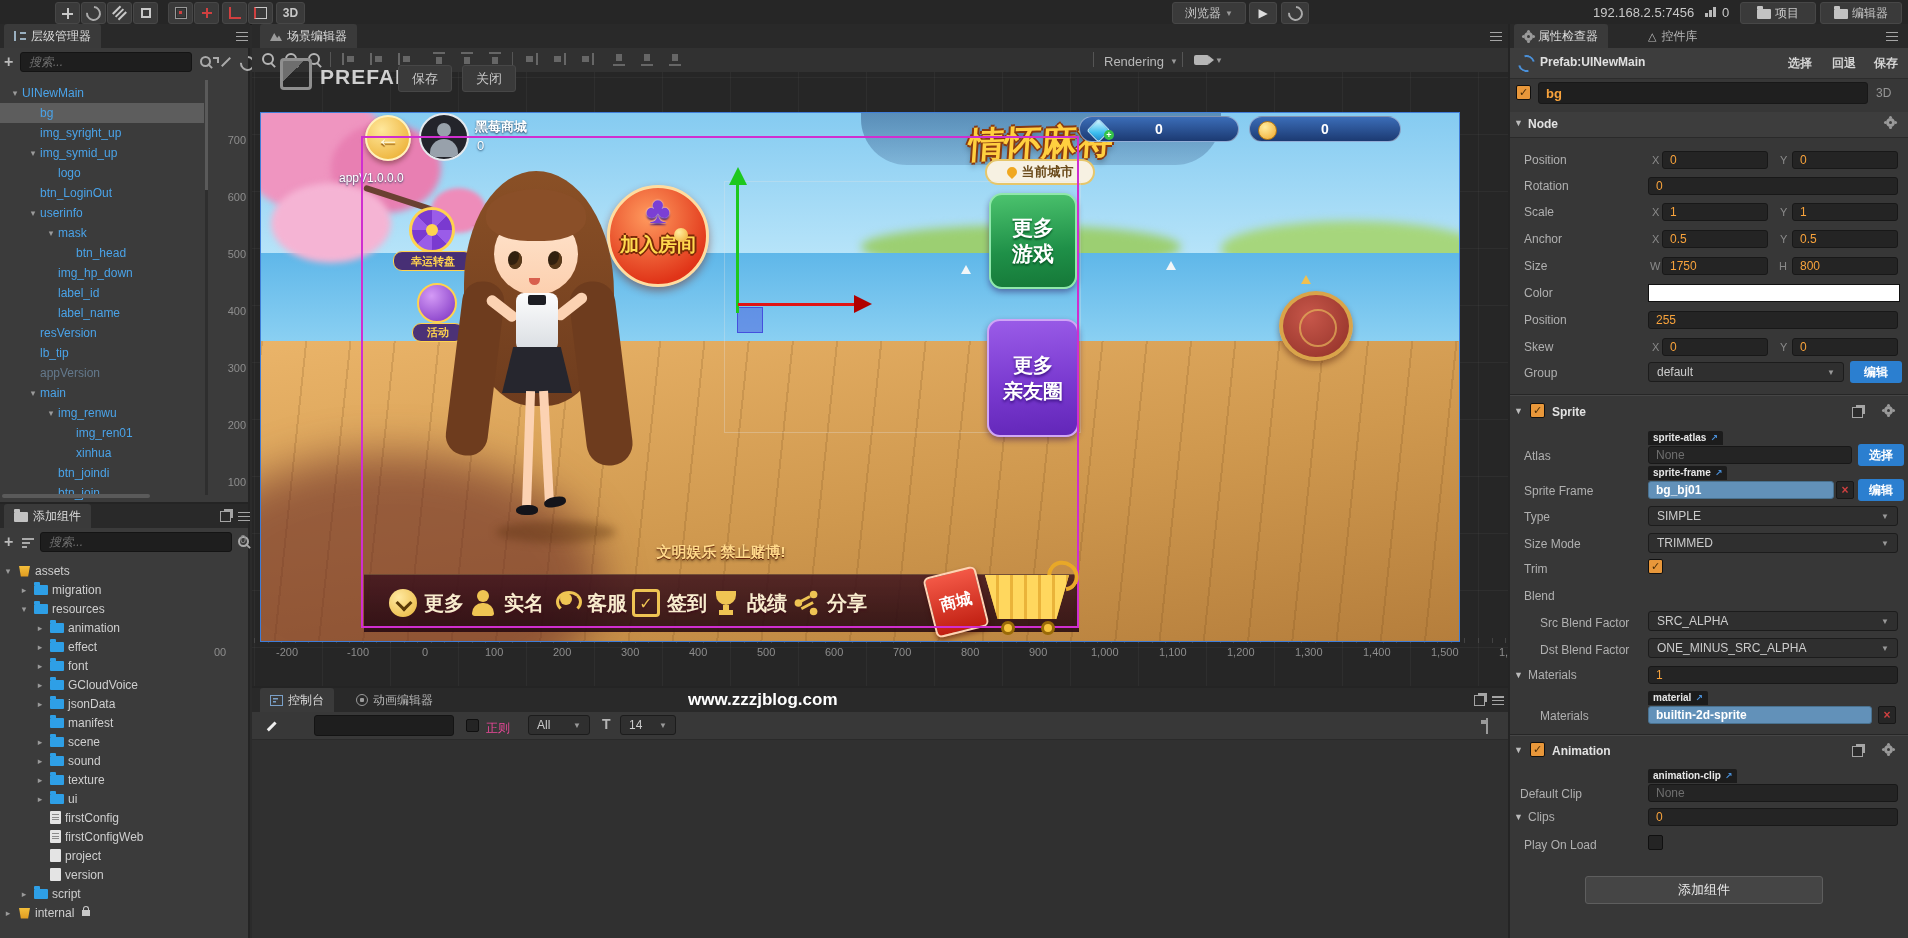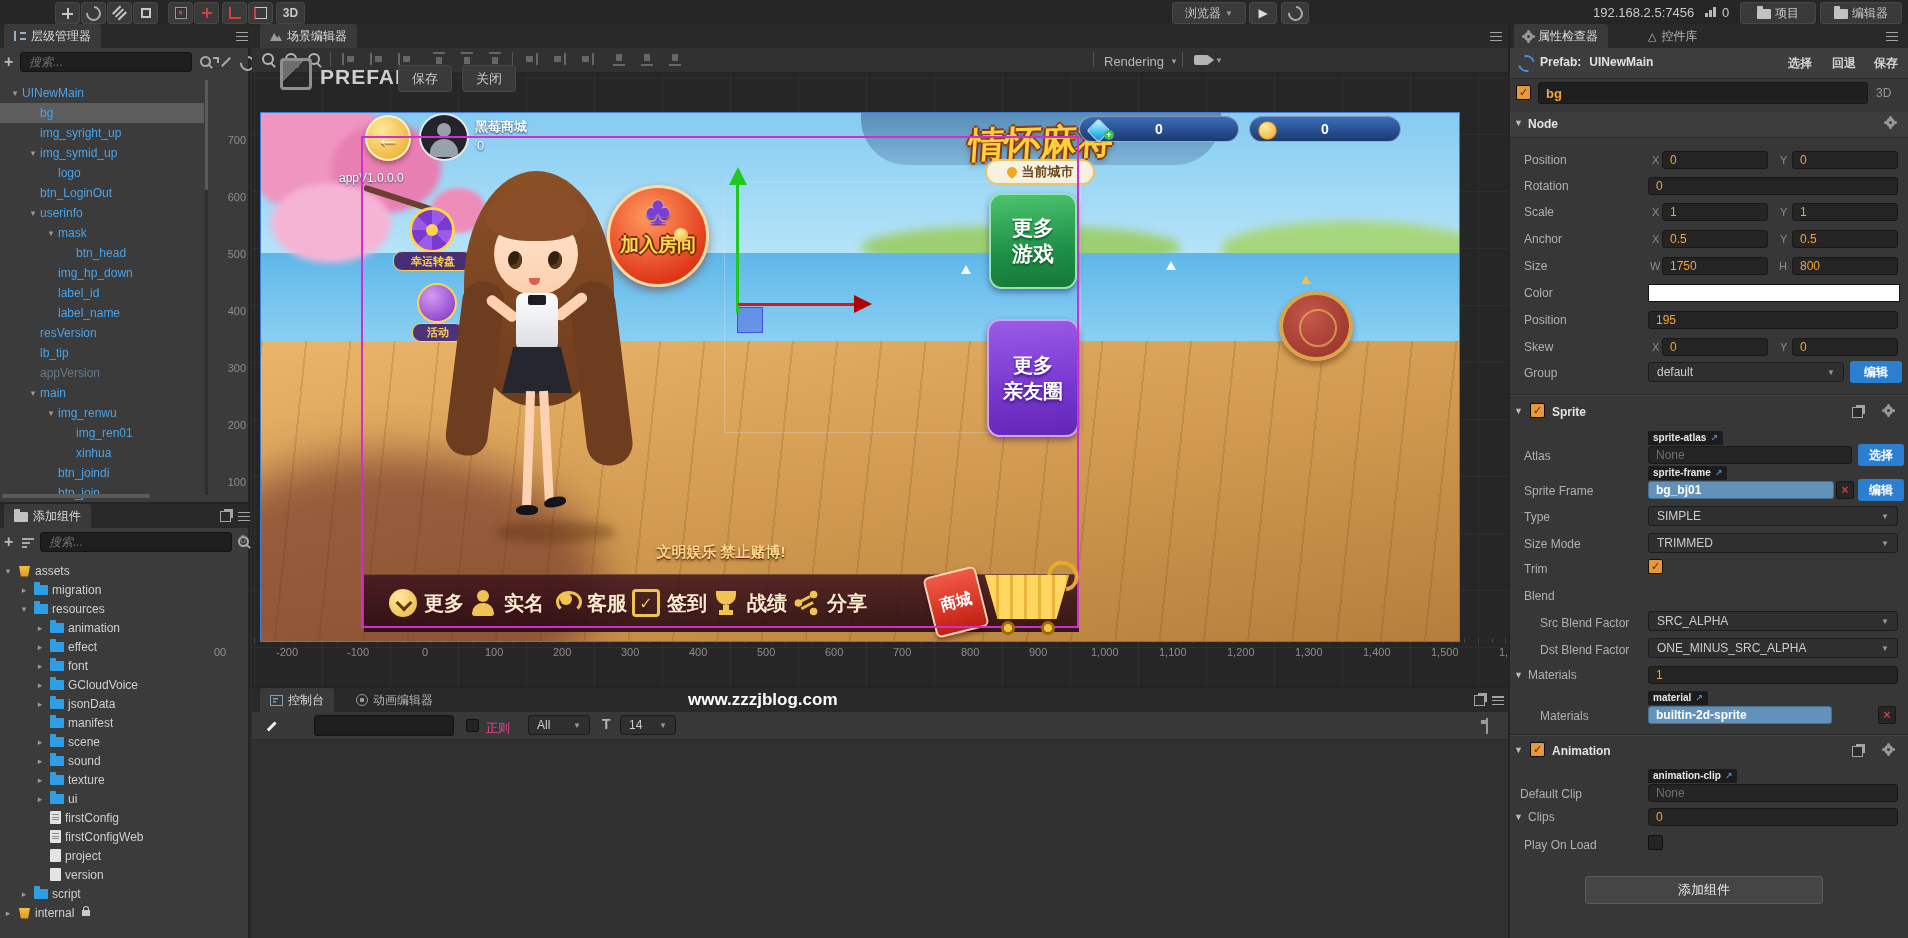--- a/index.html
+++ b/index.html
@@ -699,21 +699,21 @@
     <span>属性检查器</span>
     </div>
   <div class="tab" style="left:1638px;top:24px">
     <span style="color:#bbb;font-size:11px">△</span>
     <span>控件库</span>
     </div>
   <div class="menu-ic abs" style="left:1886px;top:32px"></div>
 
   <div class="abs" style="left:1510px;top:48px;width:398px;height:30px;background:#3d3d3d;border-bottom:1px solid #2c2c2c"></div>
   <span class="abs" style="left:1518px;top:55px;width:13px;height:13px;border:2px solid #4a90d9;border-radius:50%;border-left-color:transparent;border-right-color:transparent;transform:rotate(30deg)"></span>
-  <div class="abs" style="left:1540px;top:55px;font-weight:bold;color:#e0e0e0;display:flex;gap:8px">
+  <div class="abs" style="left:1540px;top:55px;font-weight:bold;color:#e0e0e0;display:flex;">
     <span>Prefab:</span>
     <span>UINewMain</span>
     </div>
   <div class="abs" style="left:1788px;top:55px;color:#d5d5d5;font-weight:bold"><span>选择</span></div>
   <div class="abs" style="left:1832px;top:55px;color:#d5d5d5;font-weight:bold"><span>回退</span></div>
   <div class="abs" style="left:1874px;top:55px;color:#d5d5d5;font-weight:bold"><span>保存</span></div>
 
   <div class="cb on" style="left:1516px;top:85px">✓</div>
   <div class="fld" style="left:1538px;top:82px;width:330px;height:22px;background:#1f1f1f;font-weight:bold;font-size:13px">
     <span>bg</span>
@@ -770,21 +770,21 @@
   <div class="fld" style="left:1792px;top:257px;width:106px">
       <span>800</span>
     </div>
 
   <span class="lbl" style="left:1524px;top:286px"><span>Color</span></span>
   <div class="abs" style="left:1648px;top:284px;width:250px;height:13px;background:#fff;border:1px solid #111"></div>
   <div class="abs" style="left:1648px;top:298px;width:250px;height:3px;background:#fff;border:1px solid #111;border-top:none"></div>
 
   <span class="lbl" style="left:1524px;top:313px"><span>Position</span></span>
   <div class="fld" style="left:1648px;top:311px;width:250px">
-      <span>195</span>
+      <span>255</span>
     </div>
 
   <span class="lbl" style="left:1524px;top:340px"><span>Skew</span></span>
   <span class="slbl" style="left:1652px;top:341px"><span>X</span></span>
   <div class="fld" style="left:1662px;top:338px;width:106px">
       <span>0</span>
     </div>
   <span class="slbl" style="left:1780px;top:341px"><span>Y</span></span>
   <div class="fld" style="left:1792px;top:338px;width:106px">
       <span>0</span>
@@ -865,21 +865,21 @@
   <span class="sec-h" style="left:1528px;top:668px;font-weight:normal;color:#b0b0b0"><span>Materials</span></span>
   <div class="fld" style="left:1648px;top:666px;width:250px">
       <span>1</span>
     </div>
 
   <div class="badge" style="left:1648px;top:691px">
       <span>material</span>
       <span class="out">↗</span>
     </div>
   <span class="lbl" style="left:1540px;top:709px"><span>Materials</span></span>
-  <div class="fld blue" style="left:1648px;top:706px;width:184px">
+  <div class="fld blue" style="left:1648px;top:706px;width:224px">
       <span>builtin-2d-sprite</span>
     </div>
   <div class="xbox" style="left:1878px;top:706px">×</div>
 
   
   <div class="divid" style="left:1510px;top:734px;width:398px"></div>
   <span class="abs" style="left:1514px;top:745px;color:#bbb;font-size:9px">▼</span>
   <div class="cb on" style="left:1530px;top:742px">✓</div>
   <span class="sec-h" style="left:1552px;top:744px"><span>Animation</span></span>
   <span class="copy-ic abs" style="left:1852px;top:746px"></span>

